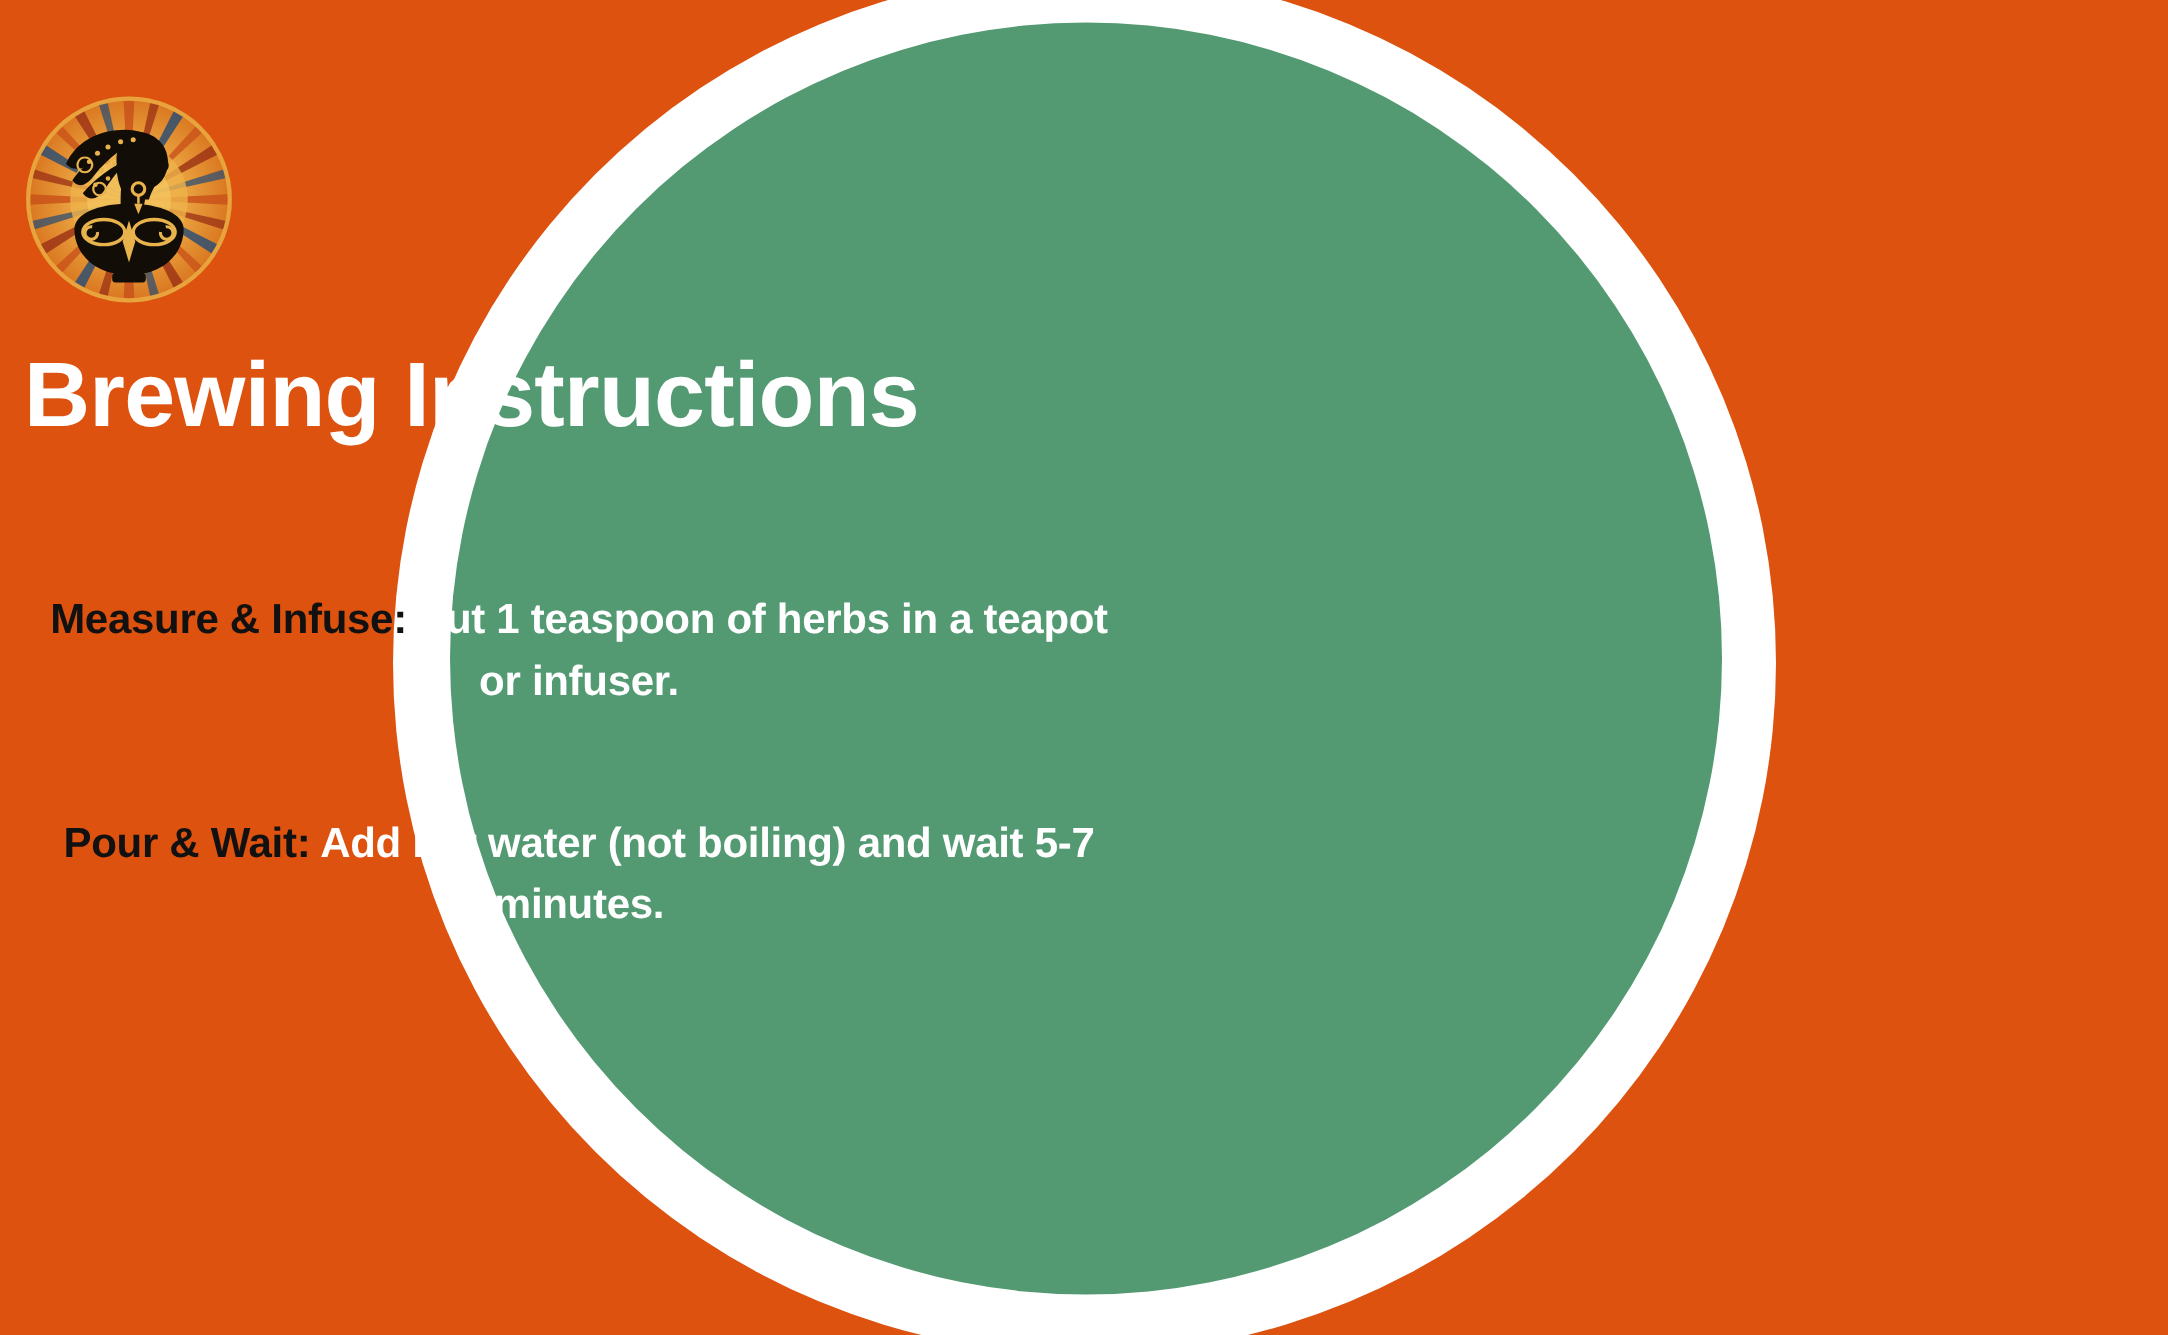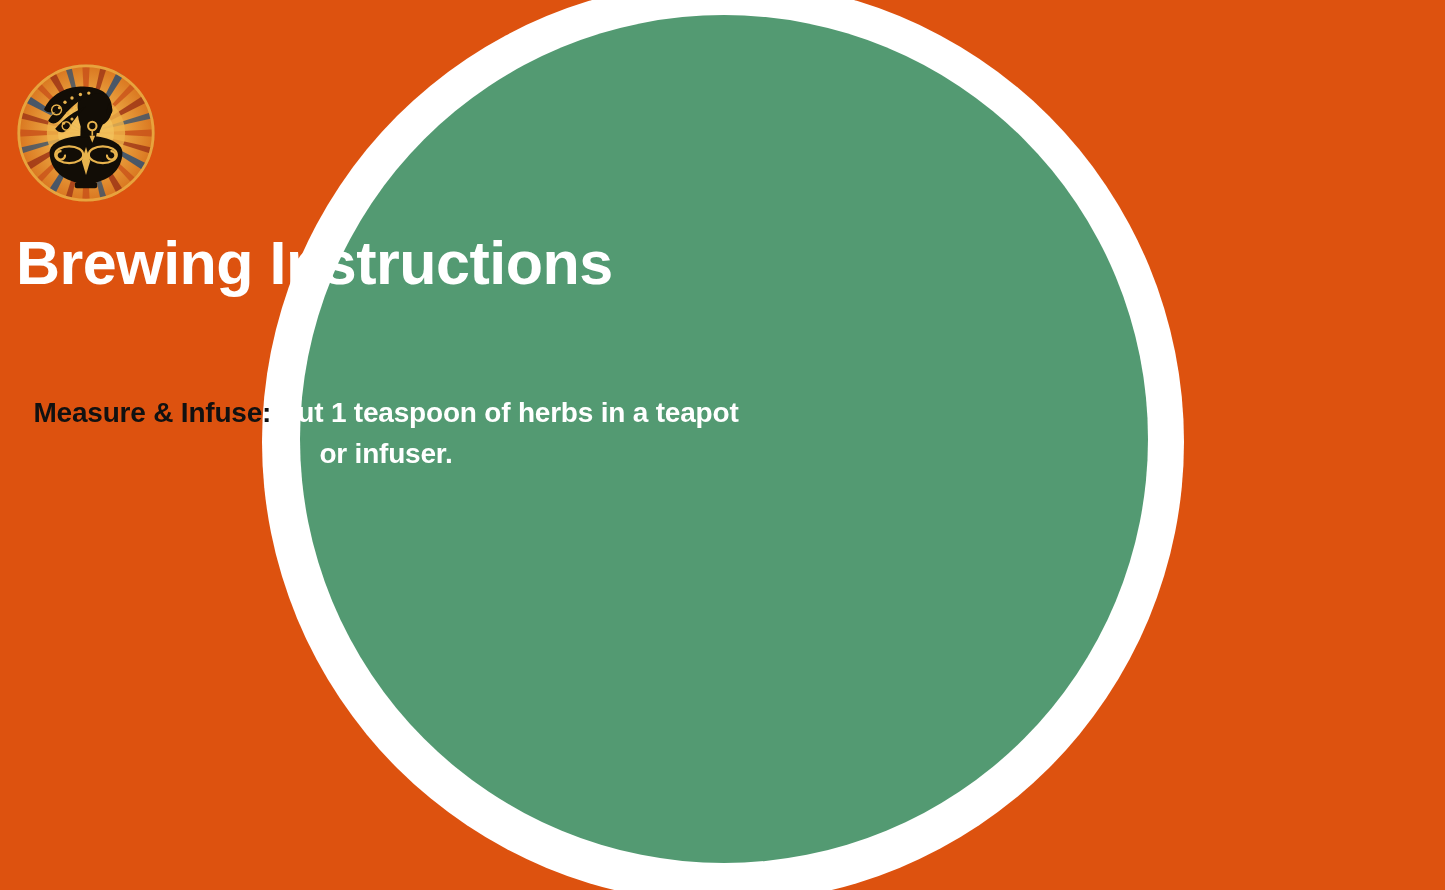--- a/index.html
+++ b/index.html
@@ -254,17 +254,20 @@
     </svg>
 
     <h1 id="poster-title">Brewing Instructions</h1>
 
     <div id="steps">
 
       <p class="step">
         <span class="step-label">Measure &amp; Infuse:</span><span class="step-text"> Put 1 teaspoon of herbs in a teapot or infuser.</span>
       </p>
 
+      <p class="step">
+        <span class="step-label">Pour &amp; Wait:</span><span class="step-text"> Add hot water (not boiling) and wait 5-7 minutes.</span>
+      </p>
 
 
     </div>
   </div>
 </div>
 
 </body></html>

